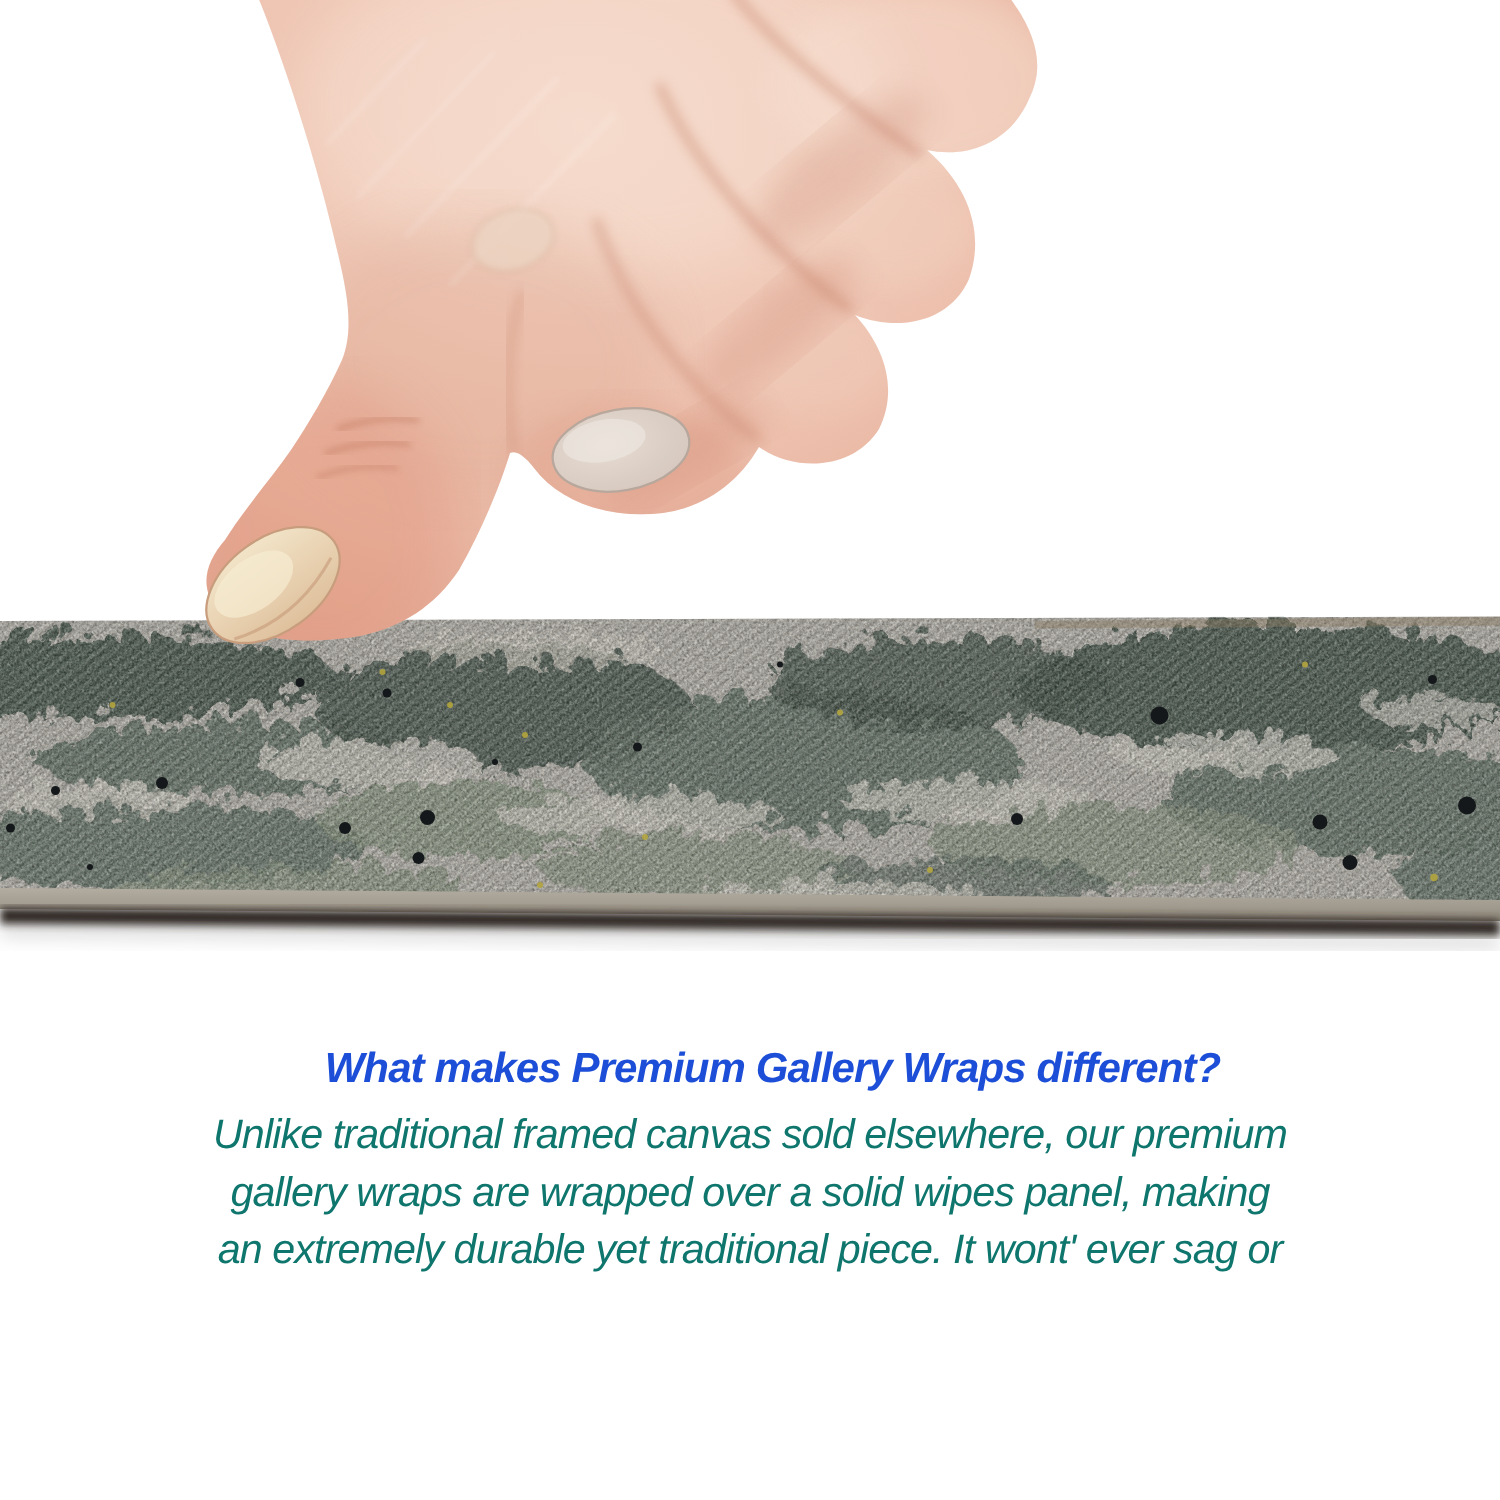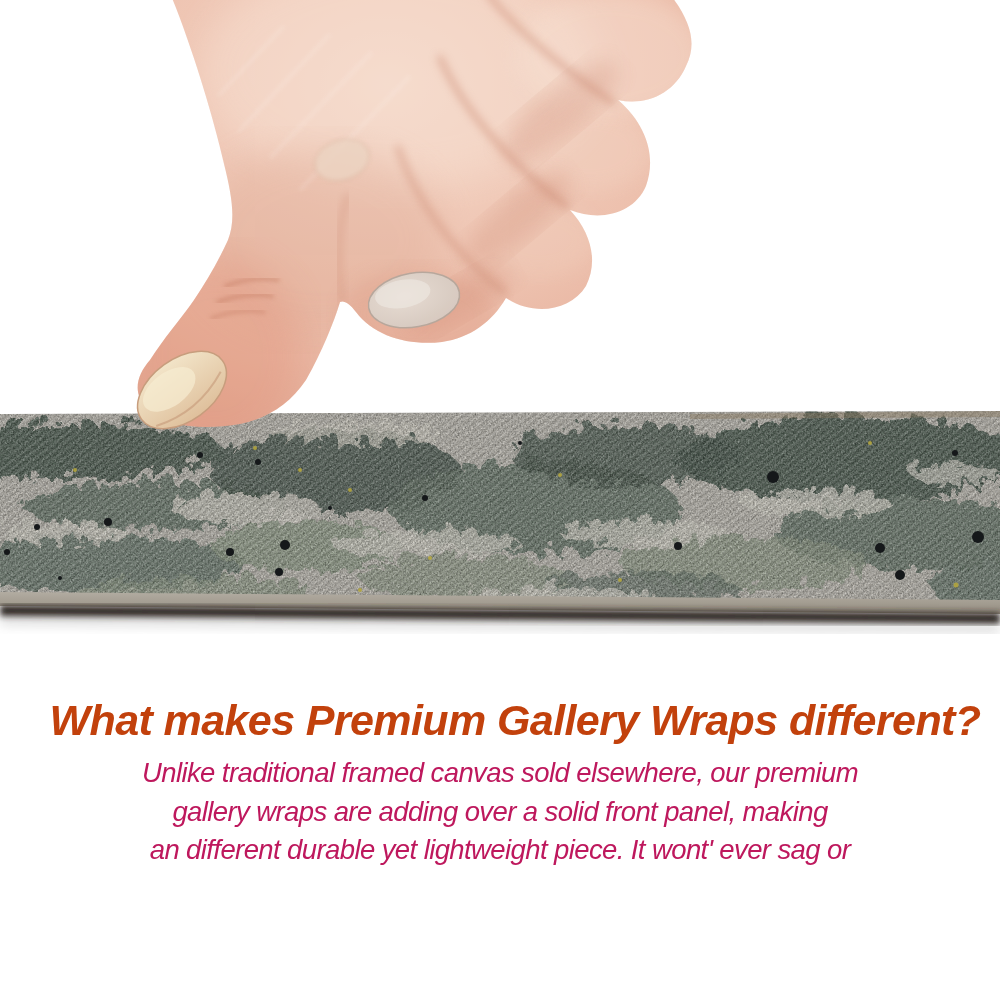--- a/index.html
+++ b/index.html
@@ -8,26 +8,26 @@
     overflow:hidden;font-family:"Liberation Sans",sans-serif;
   }
   .photo-layer{position:absolute;left:0;top:0;}
   #canvas-strip-svg{z-index:2;}
   #hand-svg{z-index:3;}
   .copy{
     position:absolute;left:0;right:0;top:696px;z-index:4;
     text-align:center;color:#1d1d1b;font-style:italic;
   }
   .copy h2{
-    margin:0 0 9px 0;font-size:43px;font-weight:600;letter-spacing:-0.6px;
-    font-family:"Liberation Sans",sans-serif;color:#c2410c;padding-left:30px;
+    margin:0 0 9px 0;font-size:28px;font-weight:600;letter-spacing:-0.6px;
+    font-family:"Liberation Sans",sans-serif;color:#1d4ed8;padding-left:30px;
   }
   .copy .body-line{
     font-size:27.5px;line-height:38.5px;font-weight:400;letter-spacing:-0.6px;
-    color:#be185d;white-space:nowrap;
+    color:#0f766e;white-space:nowrap;
   }
 </style>
 </head>
 <body>
 
 <div class="stage">
 
   <svg id="canvas-strip-svg" class="photo-layer" width="1000" height="245" viewBox="0 0 1000 245" style="position:absolute;left:0;top:408px;">
     <defs>
       <clipPath id="faceClip">
@@ -238,17 +238,17 @@
     <g transform="rotate(-36 182 390)">
       <ellipse cx="182" cy="390" rx="50" ry="31" fill="url(#nailThumbGrad)" stroke="#c79d7d" stroke-width="1.5"></ellipse>
       <ellipse cx="172" cy="382" rx="30" ry="17" fill="#f6ecd2" opacity="0.7"></ellipse>
       <path d="M140,404 Q182,418 224,398" fill="none" stroke="#c09070" stroke-width="2" opacity="0.5"></path>
     </g>
   </svg>
 
   <div class="copy">
     <h2>What makes Premium Gallery Wraps different?</h2>
     <div class="body-line">Unlike traditional framed canvas sold elsewhere, our premium</div>
-    <div class="body-line">gallery wraps are adding over a solid front panel, making</div>
-    <div class="body-line">an different durable yet lightweight piece. It wont' ever sag or</div>
+    <div class="body-line">gallery wraps are wrapped over a solid wipes panel, making</div>
+    <div class="body-line">an extremely durable yet traditional piece. It wont' ever sag or</div>
   </div>
 
 </div>
 
 </body></html>

